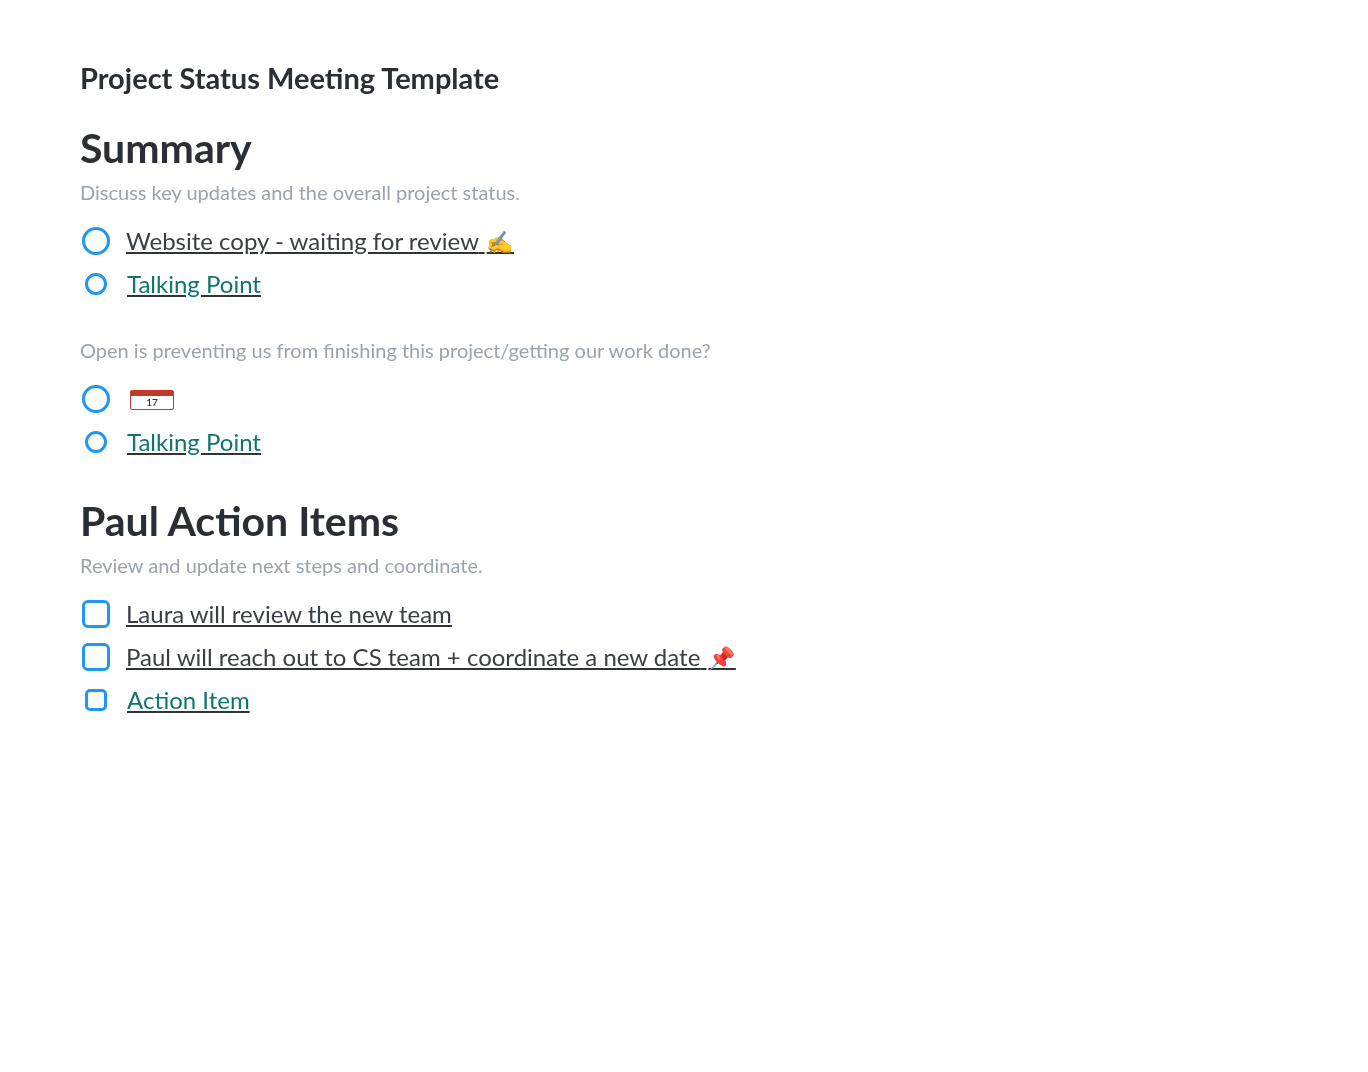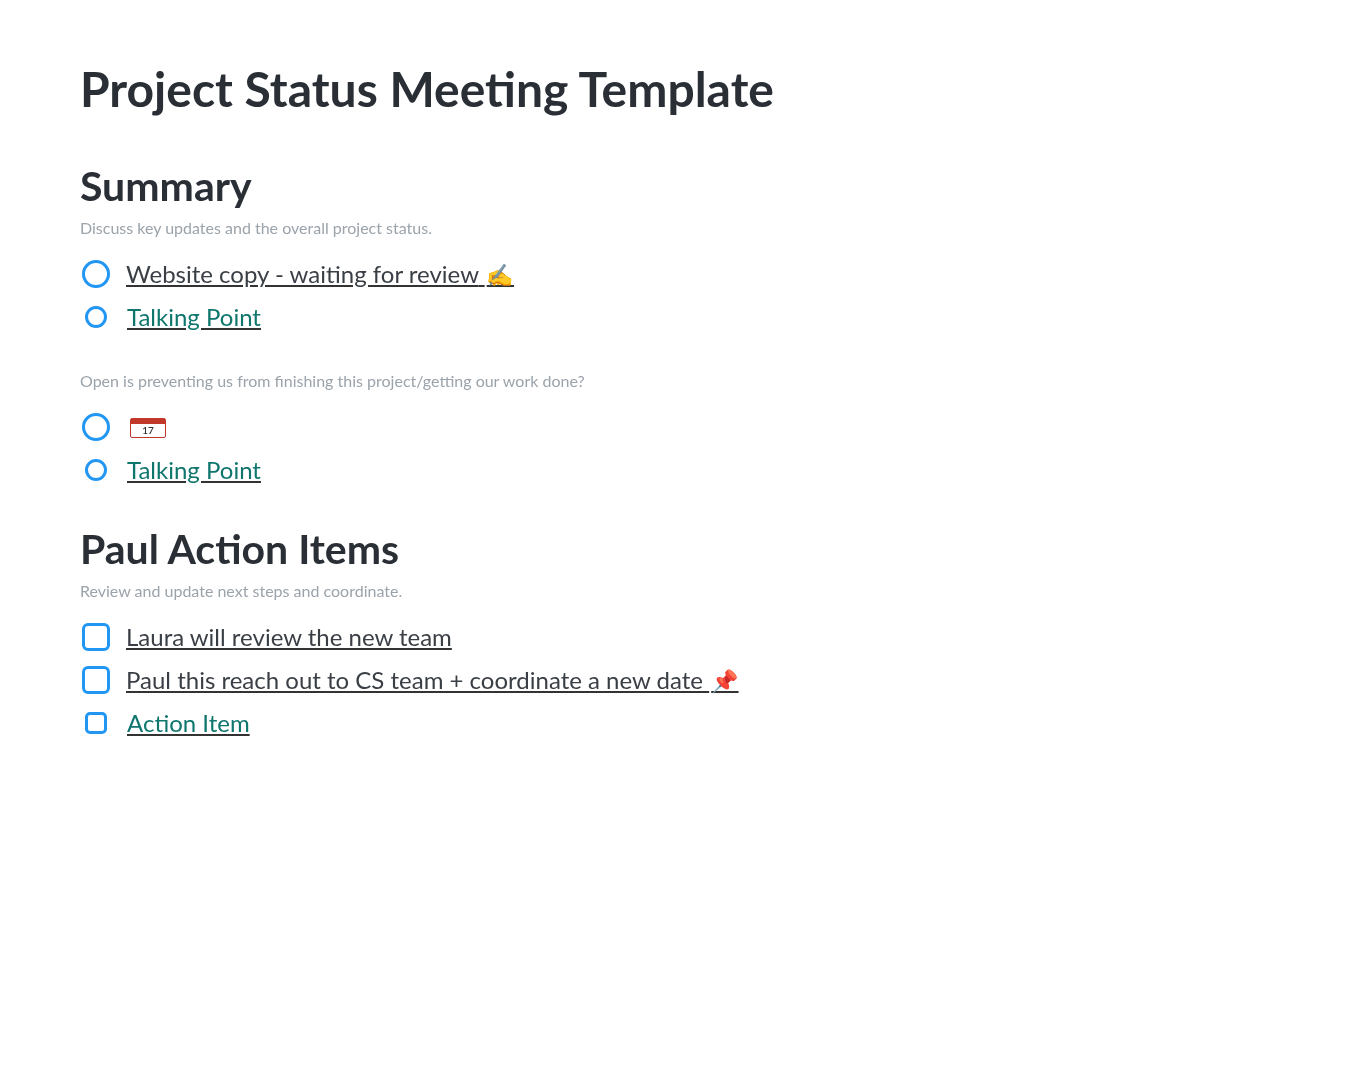--- a/index.html
+++ b/index.html
@@ -8,36 +8,36 @@
       box-sizing: border-box;
     }
     body {
       font-family: 'Lato', 'Helvetica Neue', Arial, sans-serif;
       background: #ffffff;
       padding: 60px 80px;
       color: #333;
       width: 1368px;
     }
     .page-title {
-      font-size: 48px;
+      font-size: 29px;
       font-weight: 700;
       color: #2a2f36;
-      margin-bottom: 44px;
+      margin-bottom: 28px;
     }
     .section {
       margin-bottom: 40px;
     }
     .section-heading {
       font-size: 41px;
       font-weight: 700;
       color: #2a2f36;
       margin-bottom: 8px;
     }
     .section-description {
-      font-size: 16px;
+      font-size: 20px;
       color: #9ba3ab;
       margin-bottom: 22px;
       font-weight: 400;
     }
     .item-row {
       display: flex;
       align-items: center;
       gap: 16px;
       margin-bottom: 14px;
       padding-left: 2px;
@@ -80,21 +80,21 @@
     .item-text.placeholder {
       color: #0f766e;
     }
     .emoji {
       font-size: 22px;
       margin-left: 2px;
     }
     .calendar-icon {
       display: inline-flex;
       flex-direction: column;
-      width: 36px;
+      width: 44px;
       height: 20px;
       background: #fff;
       border: 1px solid #c0392b;
       border-radius: 2px;
       margin-left: 4px;
       vertical-align: middle;
       position: relative;
       top: -2px;
     }
     .calendar-icon-top {
@@ -156,21 +156,21 @@
   <p class="section-description">Review and update next steps and coordinate.</p>
 
   <div class="item-row">
     <span class="square-marker"></span>
     <span class="item-text">Laura will review the new team</span>
   </div>
 
   <div class="item-row">
     <span class="square-marker"></span>
     <span class="item-text">
-      <span>Paul this reach out to CS team + coordinate a new date</span>
+      <span>Paul will reach out to CS team + coordinate a new date</span>
       <span class="emoji">📌</span>
     </span>
   </div>
 
   <div class="item-row small-marker">
     <span class="square-marker small"></span>
     <span class="item-text placeholder">Action Item</span>
   </div>
 </div>
 

